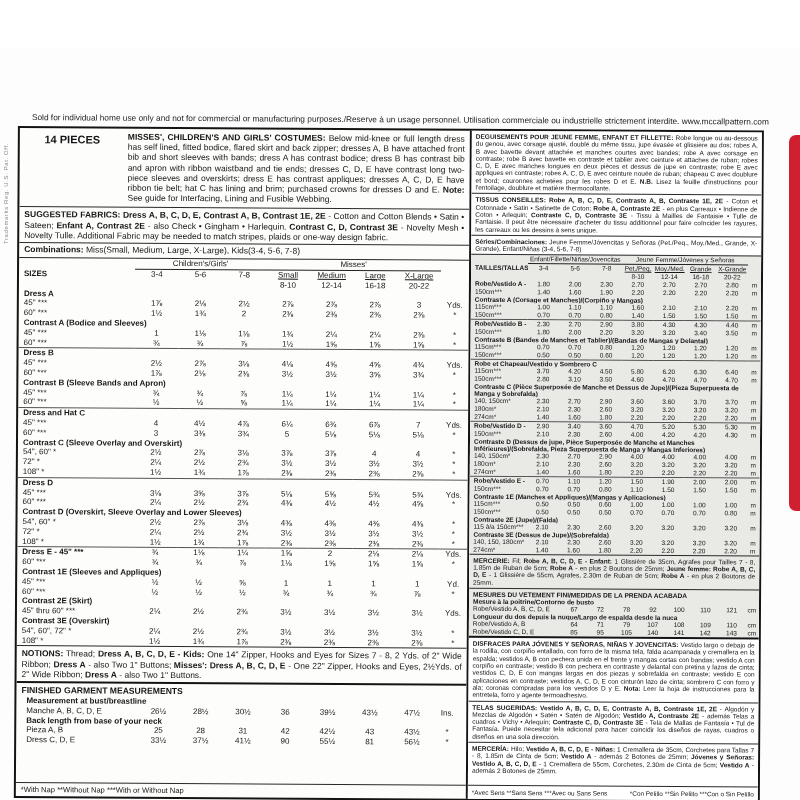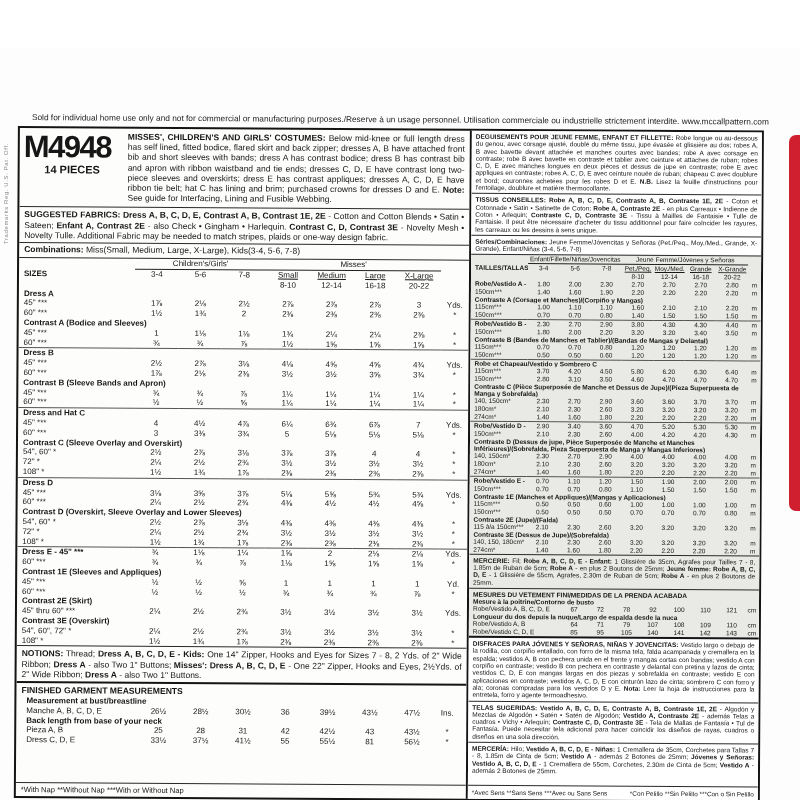--- a/index.html
+++ b/index.html
@@ -56,21 +56,20 @@
   <div class="side-text">Trademarks Reg. U.S. Pat. Off.</div>
 
   <div class="sheet">
     <div class="disclaimer">Sold for individual home use only and not for commercial or manufacturing purposes./Reserve à un usage personnel. Utilisation commerciale ou industrielle strictement interdite.  www.mccallpattern.com</div>
 
     <div class="mainbox">
 
       <div class="col-left">
         <div class="head">
           <div class="pno-wrap">
-            <div class="pno">M4948</div>
             <div class="pieces">14 PIECES</div>
           </div>
           <p class="desc"><b>MISSES', CHILDREN'S AND GIRLS' COSTUMES: </b>Below mid-knee or full length dress has self lined, fitted bodice, flared skirt and back zipper; dresses A, B have attached front bib and short sleeves with bands; dress A has contrast bodice; dress B has contrast bib and apron with ribbon waistband and tie ends; dresses C, D, E have contrast long two-piece sleeves and overskirts; dress E has contrast appliques; dresses A, C, D, E have ribbon tie belt; hat C has lining and brim; purchased crowns for dresses D and E. <b>Note:</b> See guide for Interfacing, Lining and Fusible Webbing.</p>
         </div>
 
         <p class="para rule-top"><b>SUGGESTED FABRICS: Dress A, B, C, D, E, Contrast A, B, Contrast 1E, 2E</b> - Cotton and Cotton Blends • Satin • Sateen; <b>Enfant A, Contrast 2E</b> - also Check • Gingham • Harlequin. <b>Contrast C, D, Contrast 3E</b> - Novelty Mesh • Novelty Tulle. Additional Fabric may be needed to match stripes, plaids or one-way design fabric.</p>
         <p class="para combos rule-top"><b>Combinations:</b> Miss(Small, Medium, Large, X-Large), Kids(3-4, 5-6, 7-8)</p>
 
         <table class="yardage rule-top">
           <colgroup>
@@ -469,21 +468,21 @@
                   <td>42½</td>
                   <td>43</td>
                   <td>43½</td>
                   <td>*</td>
                 </tr>
                 <tr>
                   <td class="lbl">Dress C, D, E</td>
                   <td>33½</td>
                   <td>37½</td>
                   <td>41½</td>
-                  <td>55</td>
+                  <td>90</td>
                   <td>55½</td>
                   <td>81</td>
                   <td>56½</td>
                   <td>*</td>
                 </tr>
               </tbody>
           </table>
         </div>
 
         <div class="footnote rule-top">*With Nap **Without Nap ***With or Without Nap</div>

